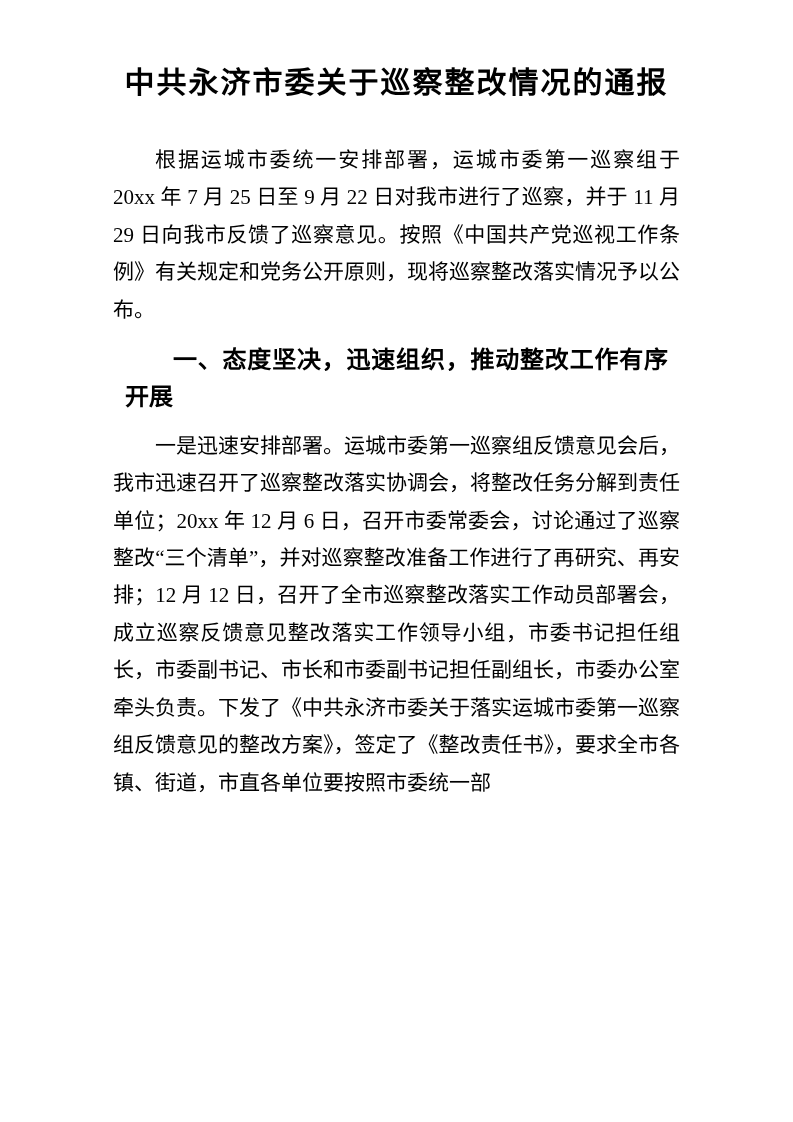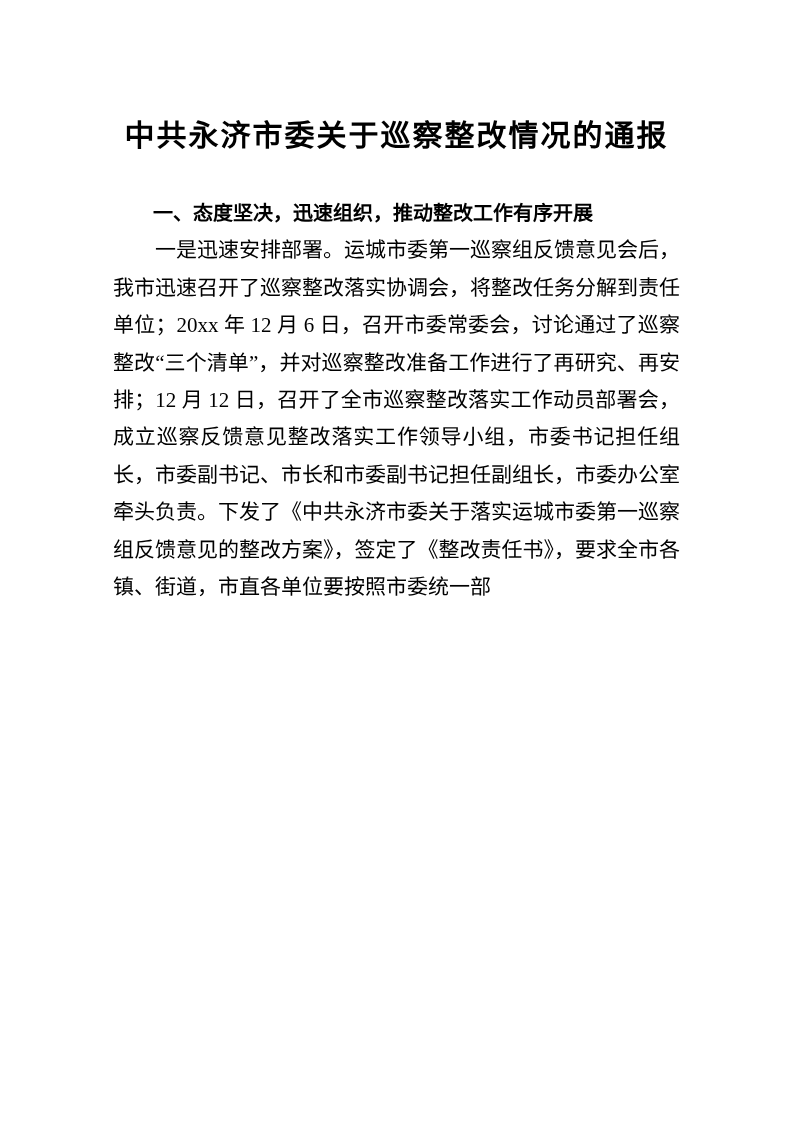--- a/index.html
+++ b/index.html
@@ -8,21 +8,21 @@
     padding: 0;
     background: #ffffff;
   }
   .page {
     position: relative;
     width: 793px;
     height: 1122px;
     margin: 0 auto;
     background: #ffffff;
     box-sizing: border-box;
-    padding: 113px 113px 0 113px;
+    padding: 60px 113px 0 113px;
     overflow: hidden;
     color: #000000;
   }
   .doc-title {
     margin: 0 0 36px 0;
     font-family: "Liberation Serif", "DejaVu Serif", serif;
     font-weight: bold;
     font-size: 30px;
     line-height: 46px;
     letter-spacing: 2px;
@@ -35,34 +35,35 @@
     font-size: 21px;
     line-height: 37.4px;
     text-align: justify;
     text-justify: inter-character;
     color: #000000;
   }
   .indent-2 {
     text-indent: 2em;
   }
   .section-heading {
-    margin: 0;
+    margin: 12px;
     font-family: "Liberation Sans", "DejaVu Sans", sans-serif;
     font-weight: bold;
-    font-size: 20px;
+    font-size: 24px;
     line-height: 37.4px;
     text-indent: 2em;
     text-align: justify;
     color: #000000;
   }
 </style>
 </head>
 <body>
 
 <div class="page">
   <h1 class="doc-title">中共永济市委关于巡察整改情况的通报</h1>
 
+  <p class="body-para indent-2">根据运城市委统一安排部署，运城市委第一巡察组于 20xx 年 7 月 25 日至 9 月 22 日对我市进行了巡察，并于 11 月 29 日向我市反馈了巡察意见。按照《中国共产党巡视工作条例》有关规定和党务公开原则，现将巡察整改落实情况予以公布。</p>
 
   <h2 class="section-heading">一、态度坚决，迅速组织，推动整改工作有序开展</h2>
 
 
   <p class="body-para indent-2">一是迅速安排部署。运城市委第一巡察组反馈意见会后，我市迅速召开了巡察整改落实协调会，将整改任务分解到责任单位；20xx 年 12 月 6 日，召开市委常委会，讨论通过了巡察整改“三个清单”，并对巡察整改准备工作进行了再研究、再安排；12 月 12 日，召开了全市巡察整改落实工作动员部署会，成立巡察反馈意见整改落实工作领导小组，市委书记担任组长，市委副书记、市长和市委副书记担任副组长，市委办公室牵头负责。下发了《中共永济市委关于落实运城市委第一巡察组反馈意见的整改方案》，签定了《整改责任书》，要求全市各镇、街道，市直各单位要按照市委统一部</p>
 </div>
 
 </body></html>

